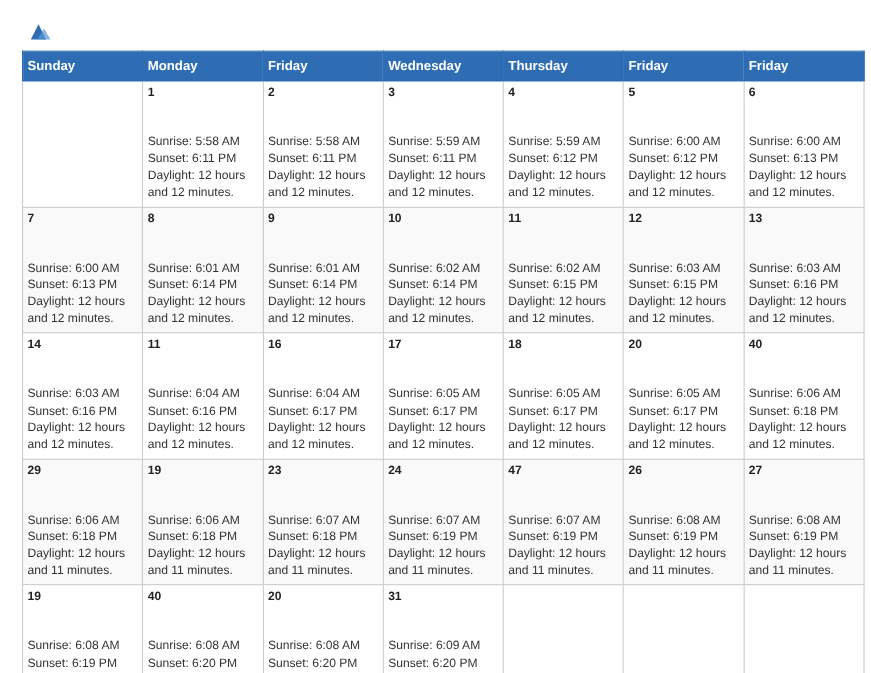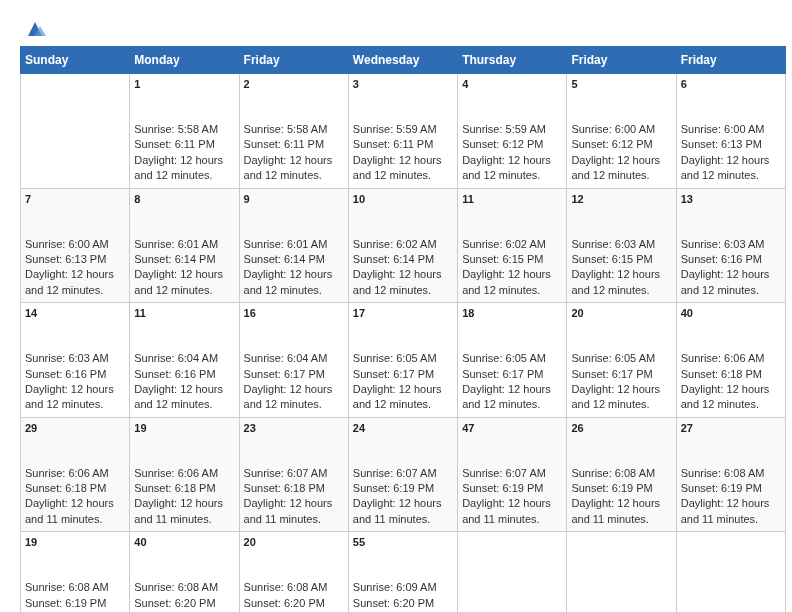--- a/index.html
+++ b/index.html
@@ -352,21 +352,21 @@
 and 11 minutes.</div>
           </td>
           <td>
             <span class="day-number">20</span>
             <div class="day-info" style="white-space: pre-line;">Sunrise: 6:08 AM
 Sunset: 6:20 PM
 Daylight: 12 hours
 and 11 minutes.</div>
           </td>
           <td>
-            <span class="day-number">55</span>
+            <span class="day-number">31</span>
             <div class="day-info" style="white-space: pre-line;">Sunrise: 6:09 AM
 Sunset: 6:20 PM
 Daylight: 12 hours
 and 11 minutes.</div>
           </td>
           <td class="empty-cell"></td>
           <td class="empty-cell"></td>
           <td class="empty-cell"></td>
         </tr>
       </tbody>

